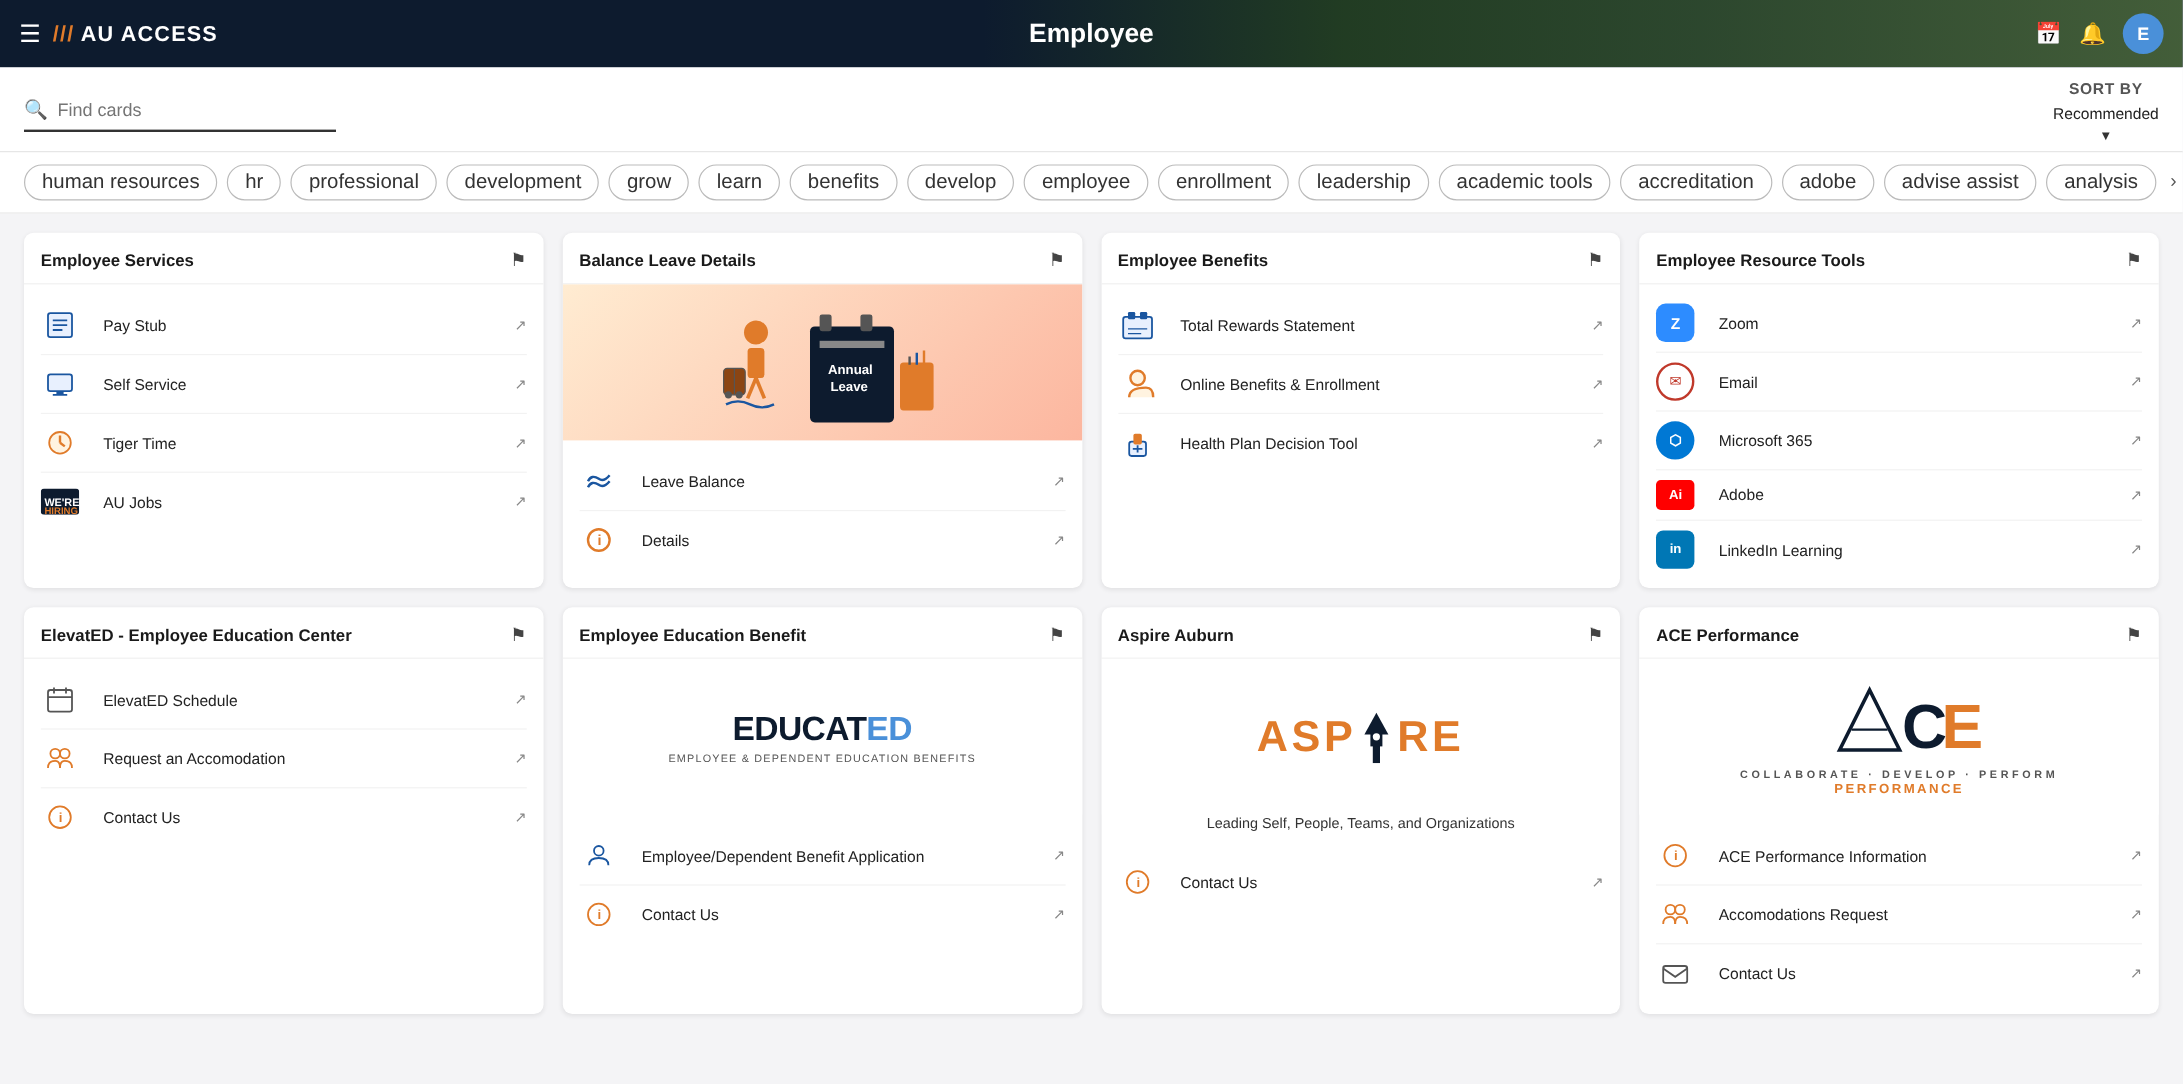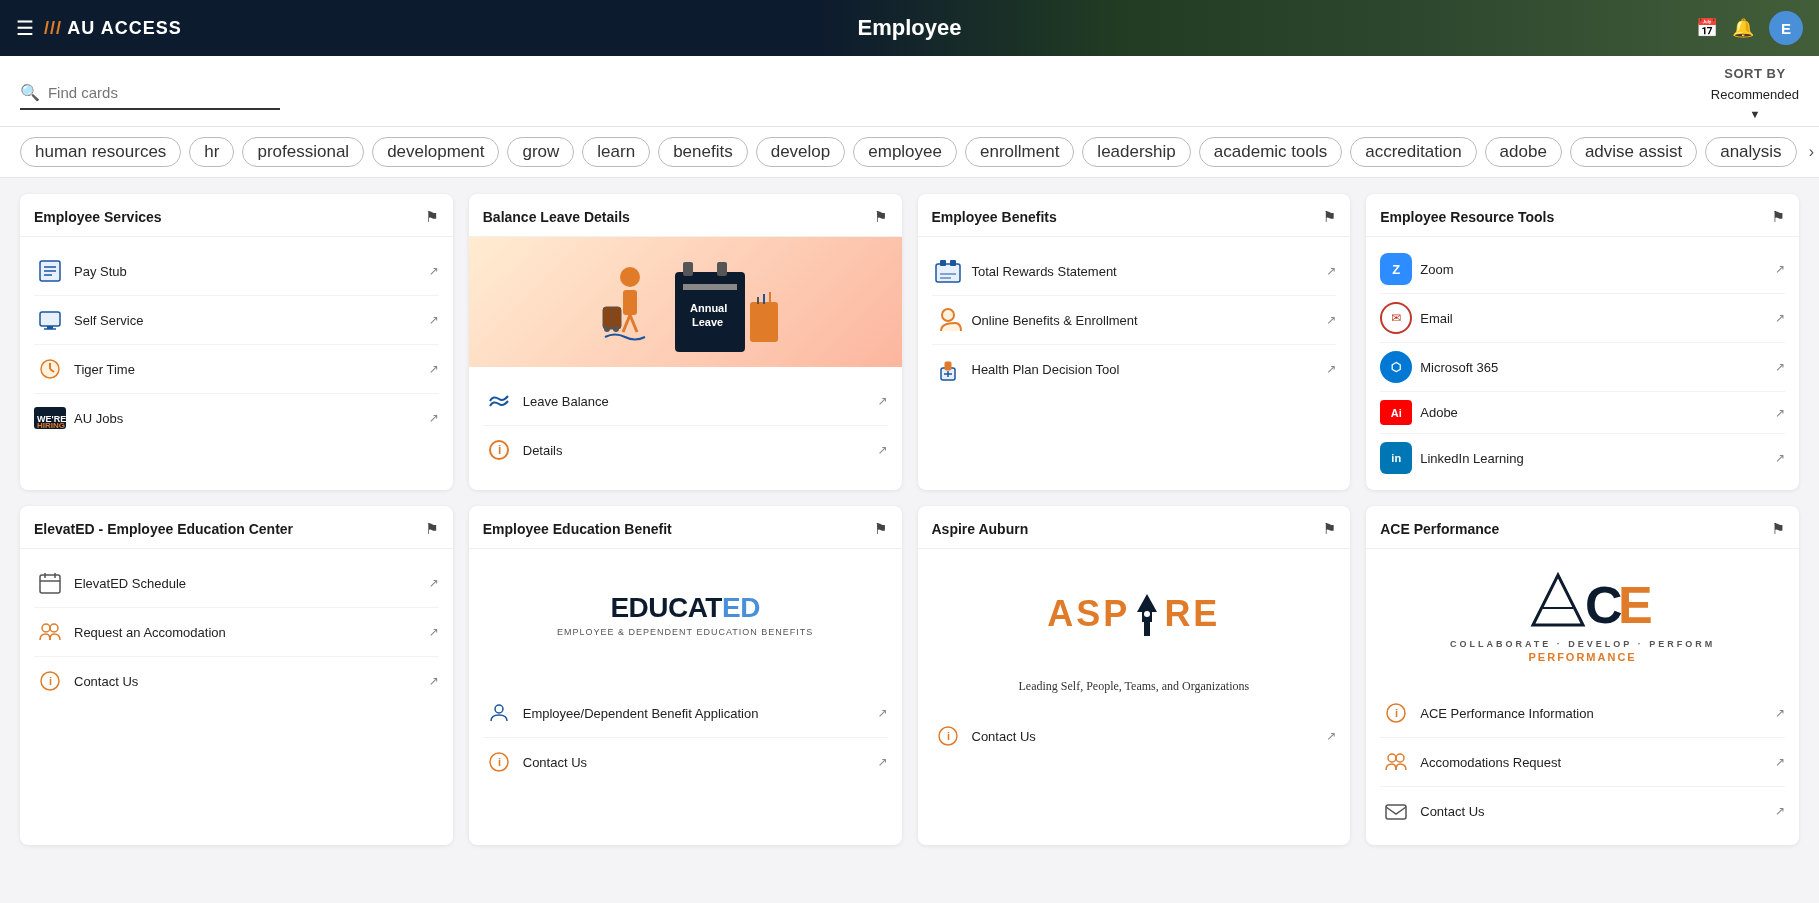--- a/index.html
+++ b/index.html
@@ -182,21 +182,21 @@
       display: flex;
       align-items: center;
       justify-content: space-between;
       padding: 8px 0;
       border-bottom: 1px solid #f2f2f2;
     }
     .card-item:last-child { border-bottom: none; }
     .card-item-left {
       display: flex;
       align-items: center;
-      gap: 8px;
+      gap: 20px;
     }
     .card-item-icon {
       width: 32px;
       height: 32px;
       display: flex;
       align-items: center;
       justify-content: center;
       font-size: 18px;
     }
     .card-item-label {
@@ -258,21 +258,20 @@
     }
     .educated-logo .big { font-size: 26px; font-weight: 900; color: #0d1b2e; letter-spacing: -0.5px; }
     .educated-logo .big span { color: #4a90d9; }
     .educated-logo .sub { font-size: 9px; color: #555; letter-spacing: 1px; margin-top: 3px; }
 
     .aspire-desc {
       font-size: 12px;
       color: #333;
       text-align: center;
       padding: 0 10px 8px 10px;
-      font-family: Liberation Serif, serif;
     }
   </style>
 </head>
 <body>
 
 <header class="header">
   <div class="header-bg"></div>
   <div class="header-left">
     <span class="hamburger-icon">☰</span>
     <span class="logo-text">

